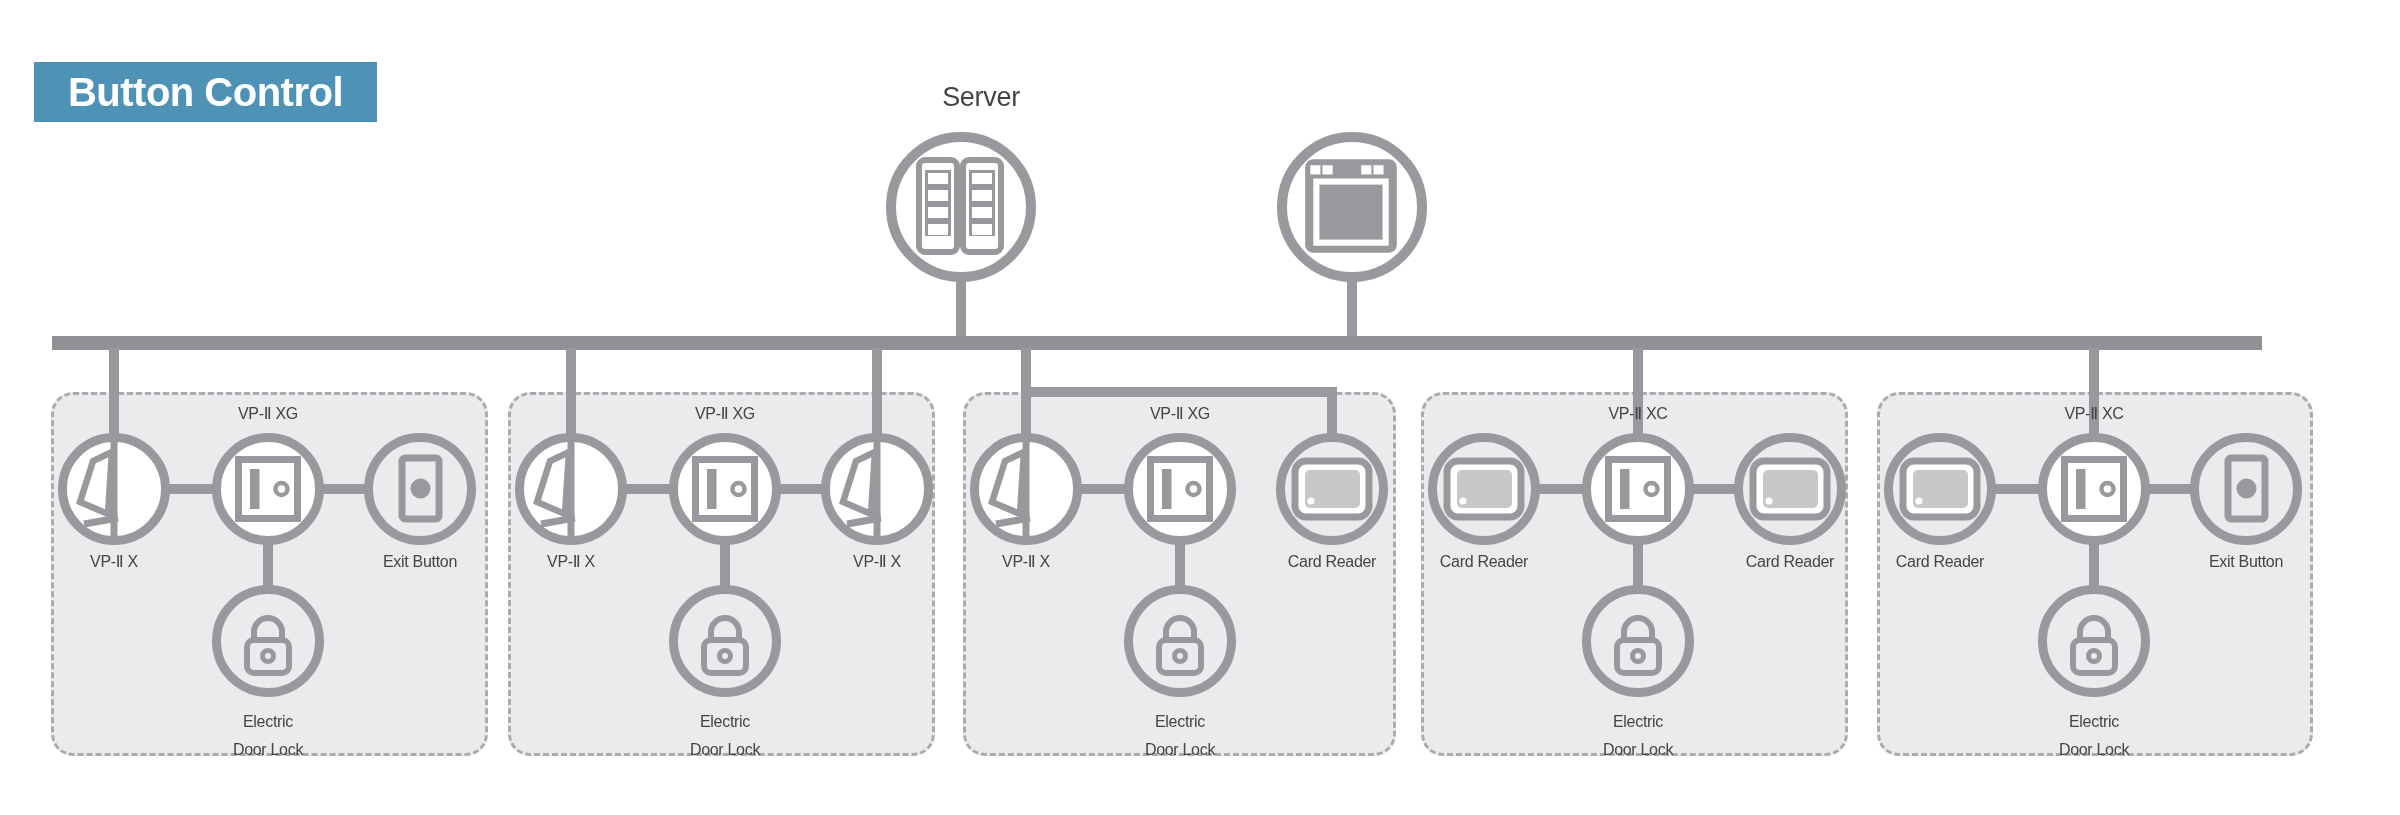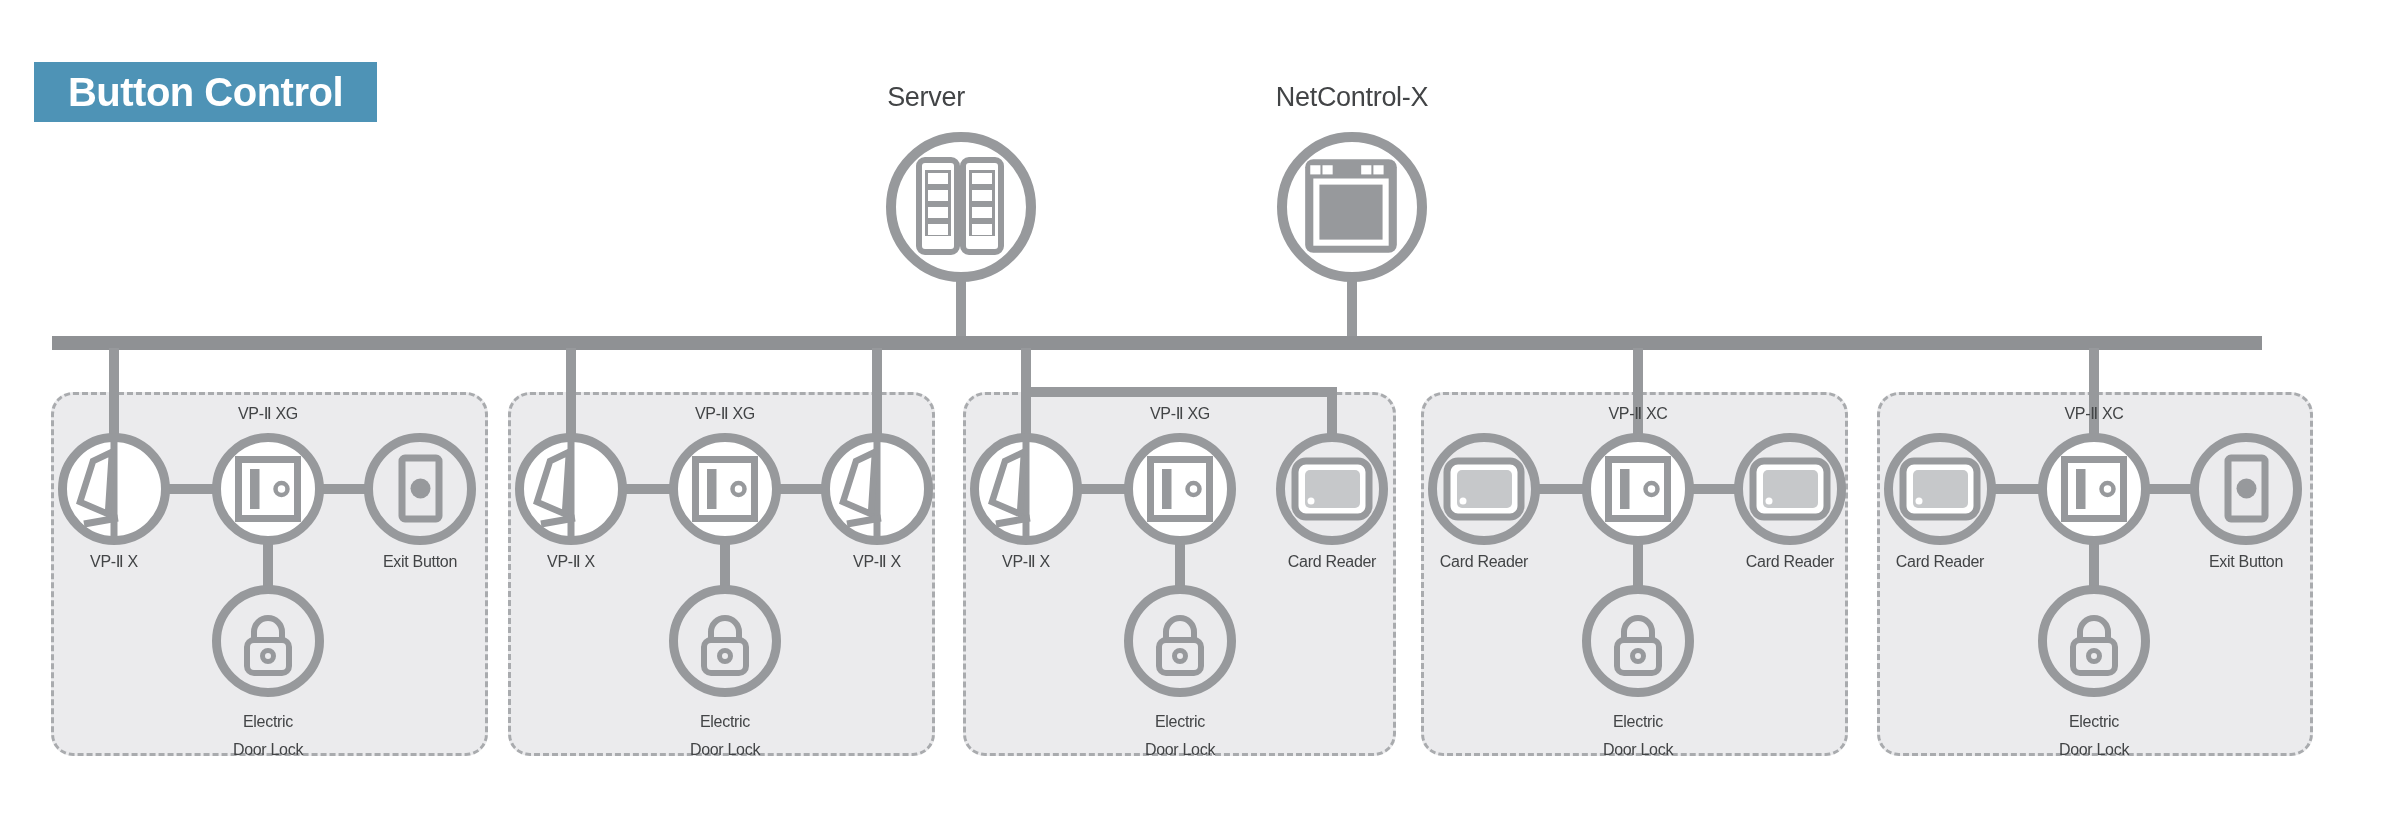--- a/index.html
+++ b/index.html
@@ -48,42 +48,41 @@
   .fl{fill:var(--line);stroke:none;}
   .fw2{fill:#fff;stroke:none;}
   .fc{fill:var(--card);stroke:none;}
 </style>
 </head>
 <body>
 
 <div id="canvas">
   <div class="badge">Button Control</div>
 
-  <div class="top-label" style="left:776px;top:82px;">Server</div>
+  <div class="top-label" style="left:831px;top:82px;">Server</div>
   <div class="big-circle" style="left:886px;top:132px;">
     <div class="icon-slot">
         <svg viewBox="0 0 110 110">
           <rect class="sfw" stroke-width="6" x="14" y="9" width="38" height="92" rx="6"></rect>
           <rect class="fl" x="20" y="19" width="26" height="66"></rect>
           <rect class="fw2" x="23" y="22" width="20" height="11"></rect>
           <rect class="fw2" x="23" y="39" width="20" height="11"></rect>
           <rect class="fw2" x="23" y="56" width="20" height="11"></rect>
           <rect class="fw2" x="23" y="73" width="20" height="11"></rect>
           <rect class="sfw" stroke-width="6" x="58" y="9" width="38" height="92" rx="6"></rect>
           <rect class="fl" x="64" y="19" width="26" height="66"></rect>
           <rect class="fw2" x="67" y="22" width="20" height="11"></rect>
           <rect class="fw2" x="67" y="39" width="20" height="11"></rect>
           <rect class="fw2" x="67" y="56" width="20" height="11"></rect>
           <rect class="fw2" x="67" y="73" width="20" height="11"></rect>
         </svg>
       </div>
   </div>
   <div class="vline" style="left:956px;top:280px;width:10px;height:58px;"></div>
 
-  <div class="top-label" style="left:1202px;top:82px;">NetControl-X</div>
   <div class="big-circle" style="left:1277px;top:132px;">
     <div class="icon-slot">
         <svg viewBox="0 0 108 108">
           <rect class="fl" x="9" y="8" width="90" height="92" rx="8"></rect>
           <rect class="fw2" x="14" y="14" width="10" height="9"></rect>
           <rect class="fw2" x="26" y="14" width="10" height="9"></rect>
           <rect class="fw2" x="64" y="14" width="10" height="9"></rect>
           <rect class="fw2" x="76" y="14" width="10" height="9"></rect>
           <rect class="fw2" x="17" y="27" width="74" height="66"></rect>
           <rect class="fl" x="23" y="33" width="62" height="54"></rect>

